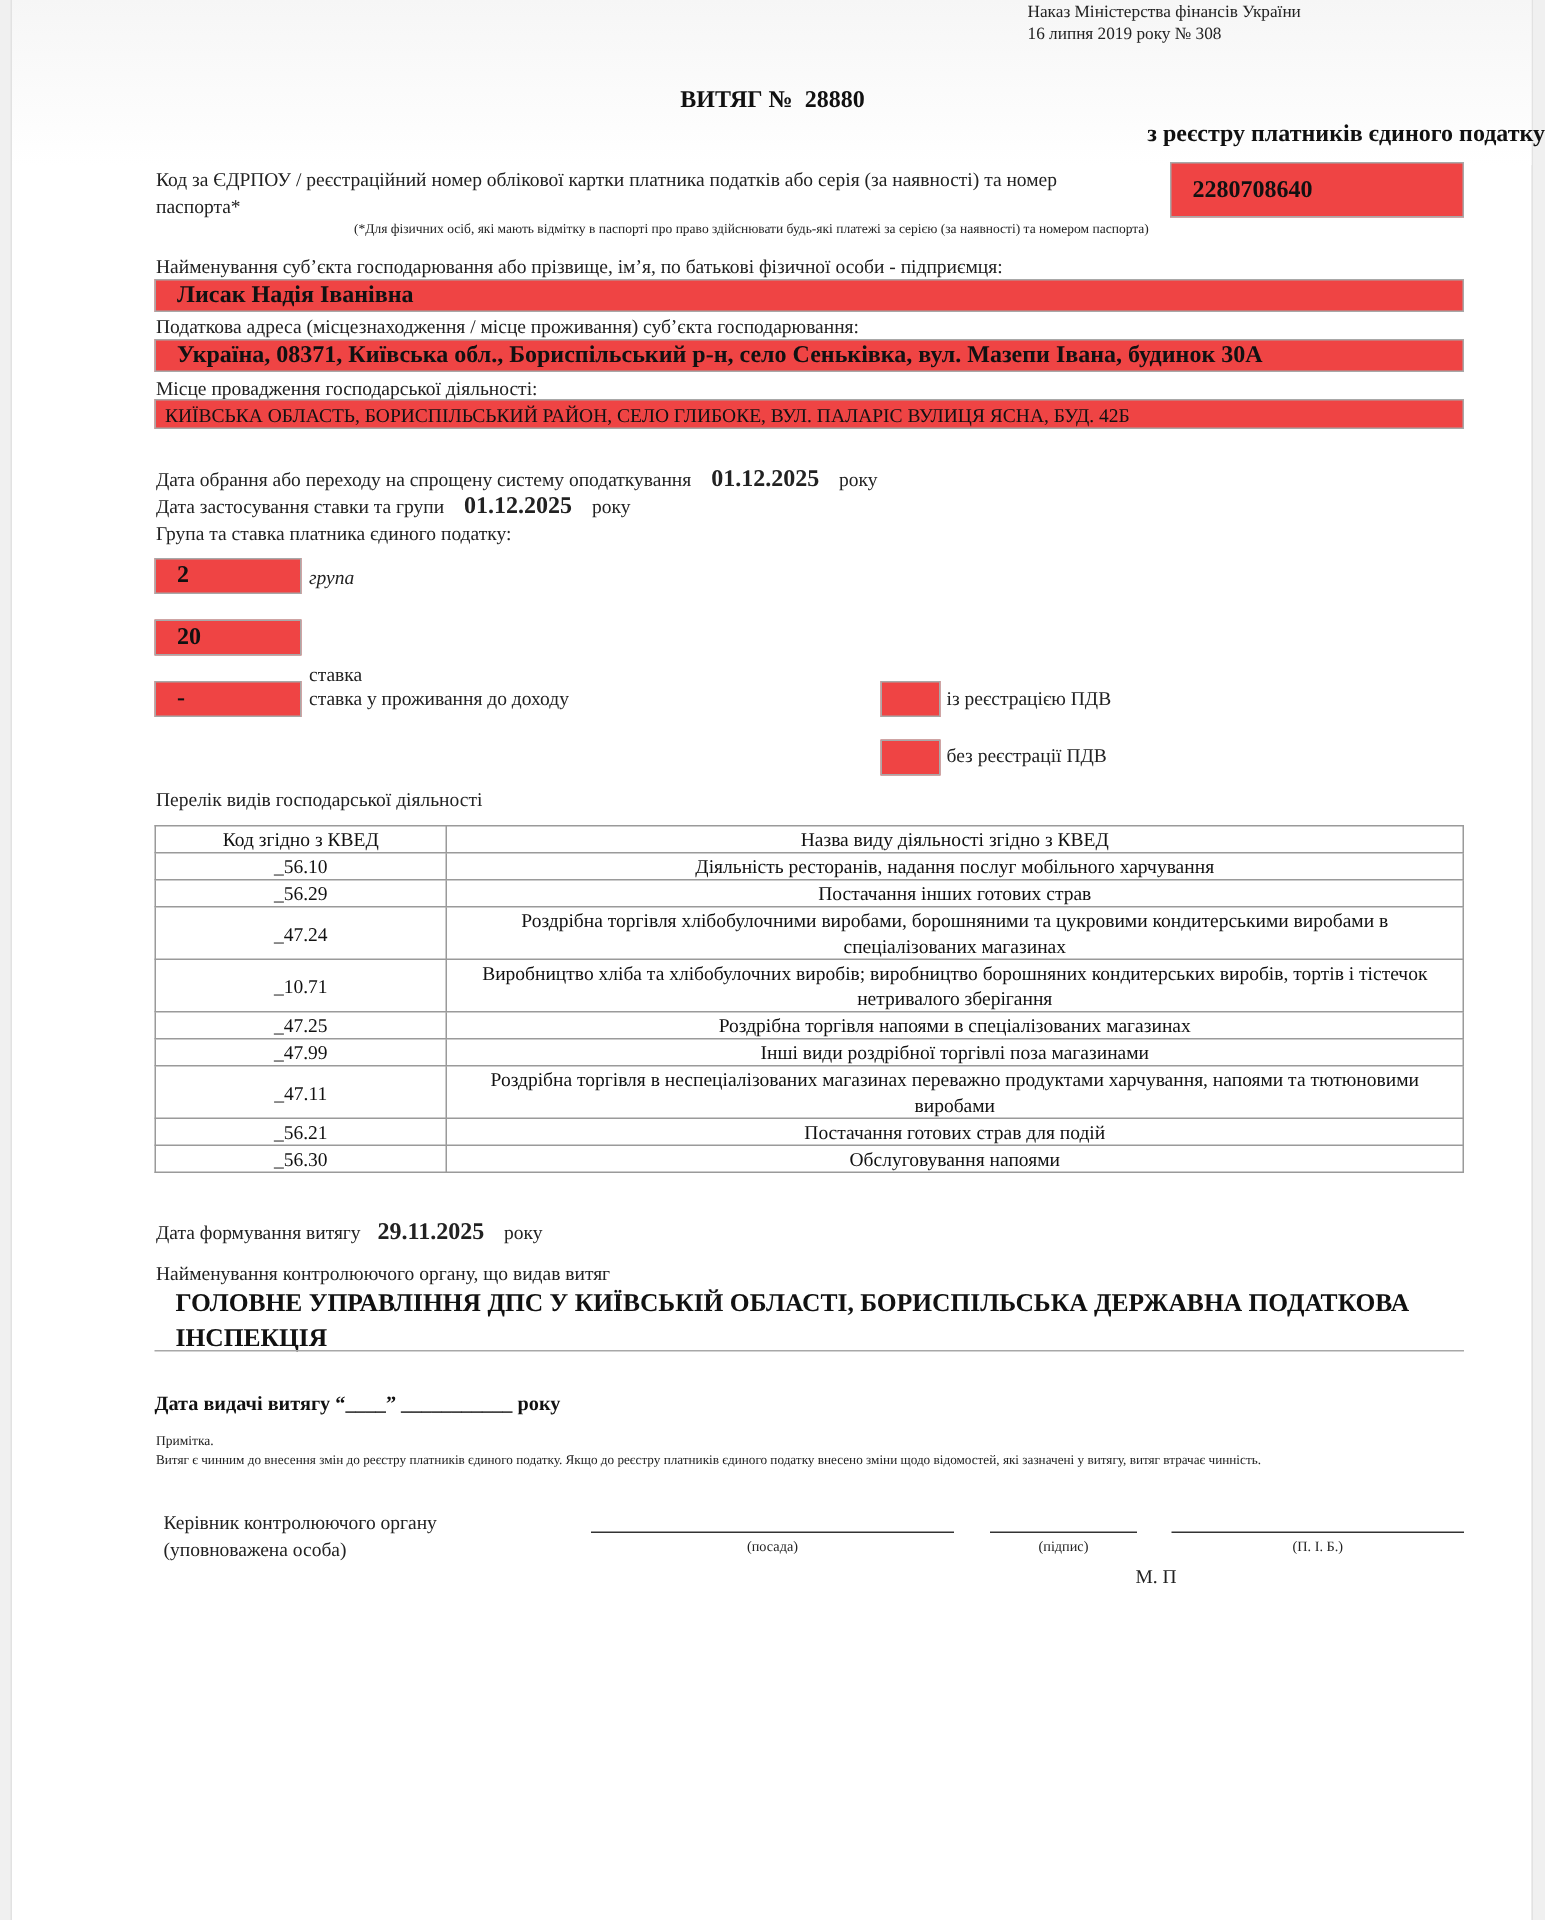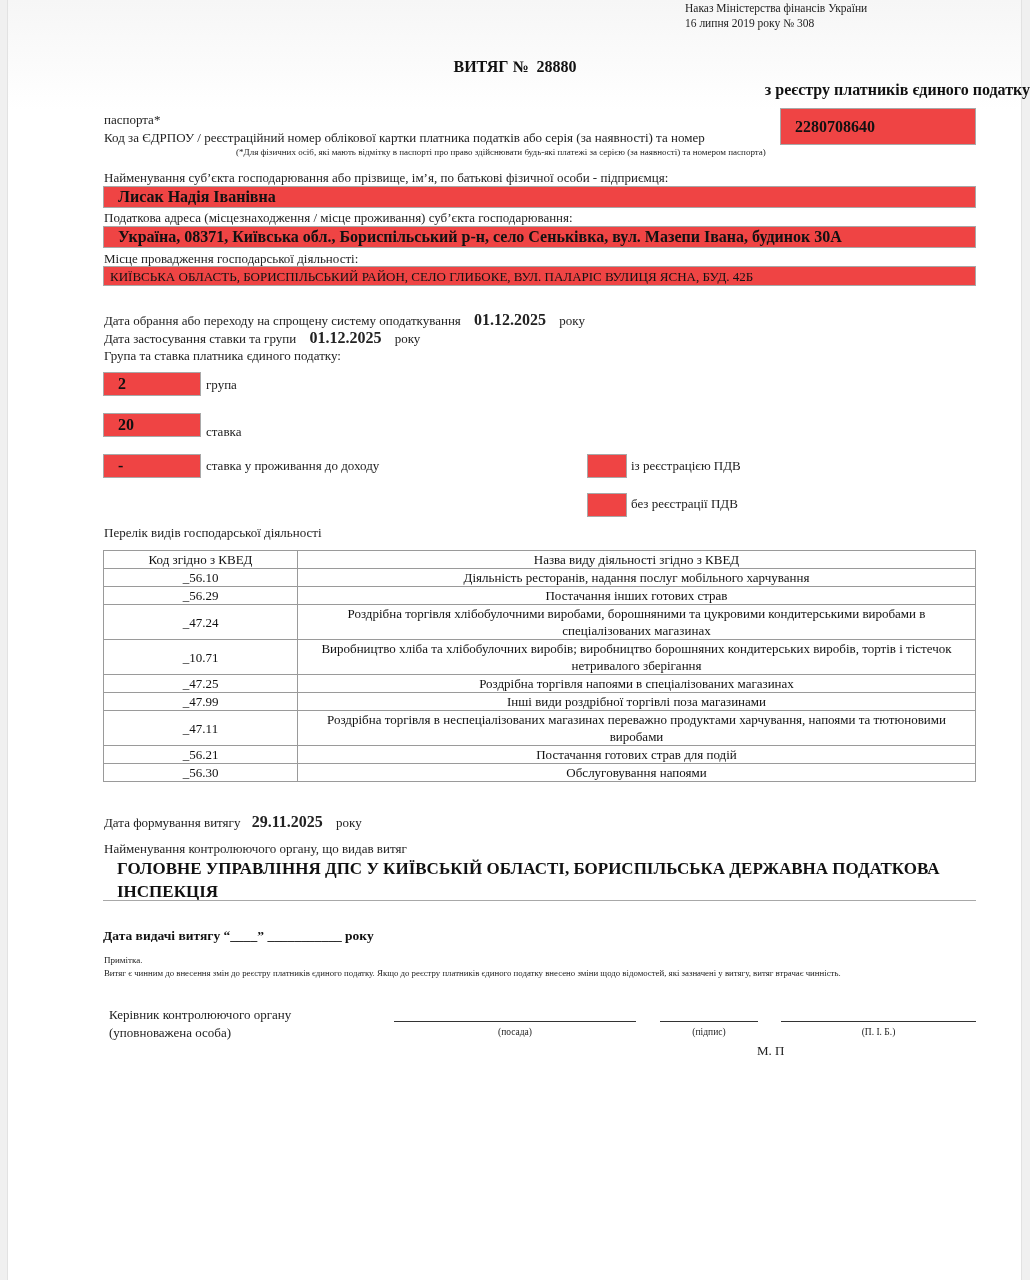--- a/index.html
+++ b/index.html
@@ -49,22 +49,22 @@
 
 <div class="abs order">
   <div>Наказ Міністерства фінансів України</div>
   <div>16 липня 2019 року № 308</div>
 </div>
 
 <div class="abs title t1" style="white-space:pre;">ВИТЯГ №  28880</div>
 <div class="abs title t2">з реєстру платників єдиного податку</div>
 
 <div class="abs lbl" style="left:104px; top:111px; line-height:18px;">
+  <div>Код за ЄДРПОУ / реєстраційний номер облікової картки платника податків або серія (за наявності) та номер</div>
   <div>паспорта*</div>
-  <div>Код за ЄДРПОУ / реєстраційний номер облікової картки платника податків або серія (за наявності) та номер</div>
 </div>
 <div class="box val-code bold16">2280708640</div>
 <div class="abs small" style="left:236px; top:147px;">(*Для фізичних осіб, які мають відмітку в паспорті про право здійснювати будь-які платежі за серією (за наявності) та номером паспорта)</div>
 
 <div class="abs lbl" style="left:104px; top:170px;">Найменування суб’єкта господарювання або прізвище, ім’я, по батькові фізичної особи - підприємця:</div>
 <div class="box field f-name bold16">Лисак Надія Іванівна</div>
 
 <div class="abs lbl" style="left:104px; top:210px;">Податкова адреса (місцезнаходження / місце проживання) суб’єкта господарювання:</div>
 <div class="box field f-addr bold16">Україна, 08371, Київська обл., Бориспільський р-н, село Сеньківка, вул. Мазепи Івана, будинок 30А</div>
 
@@ -77,24 +77,24 @@
   <span>року</span>
 </div>
 <div class="abs lbl" style="left:104px; top:329px;">
   <span>Дата застосування ставки та групи</span>
   <span class="date-v" style="margin:0 10px 0 10px;">01.12.2025</span>
   <span>року</span>
 </div>
 <div class="abs lbl" style="left:104px; top:348px;">Група та ставка платника єдиного податку:</div>
 
 <div class="box gbox" style="top:372px;">2</div>
-<div class="abs lbl" style="left:206px; top:377px;">група</div>
+<div class="abs lbl" style="left:206px; top:377px;font-style:italic;">група</div>
 
 <div class="box gbox" style="top:413px;">20</div>
-<div class="abs lbl" style="left:206px; top:424px;">ставка</div>
+<div class="abs lbl" style="left:206px; top:442px;">ставка</div>
 
 <div class="box gbox" style="top:454px;">-</div>
 <div class="abs lbl" style="left:206px; top:458px;">ставка у проживання до доходу</div>
 
 <div class="box chk" style="left:587px; top:454px;"></div>
 <div class="abs lbl" style="left:631px; top:458px;">із реєстрацією ПДВ</div>
 
 <div class="box chk" style="left:587px; top:493px;"></div>
 <div class="abs lbl" style="left:631px; top:496px;">без реєстрації ПДВ</div>
 

